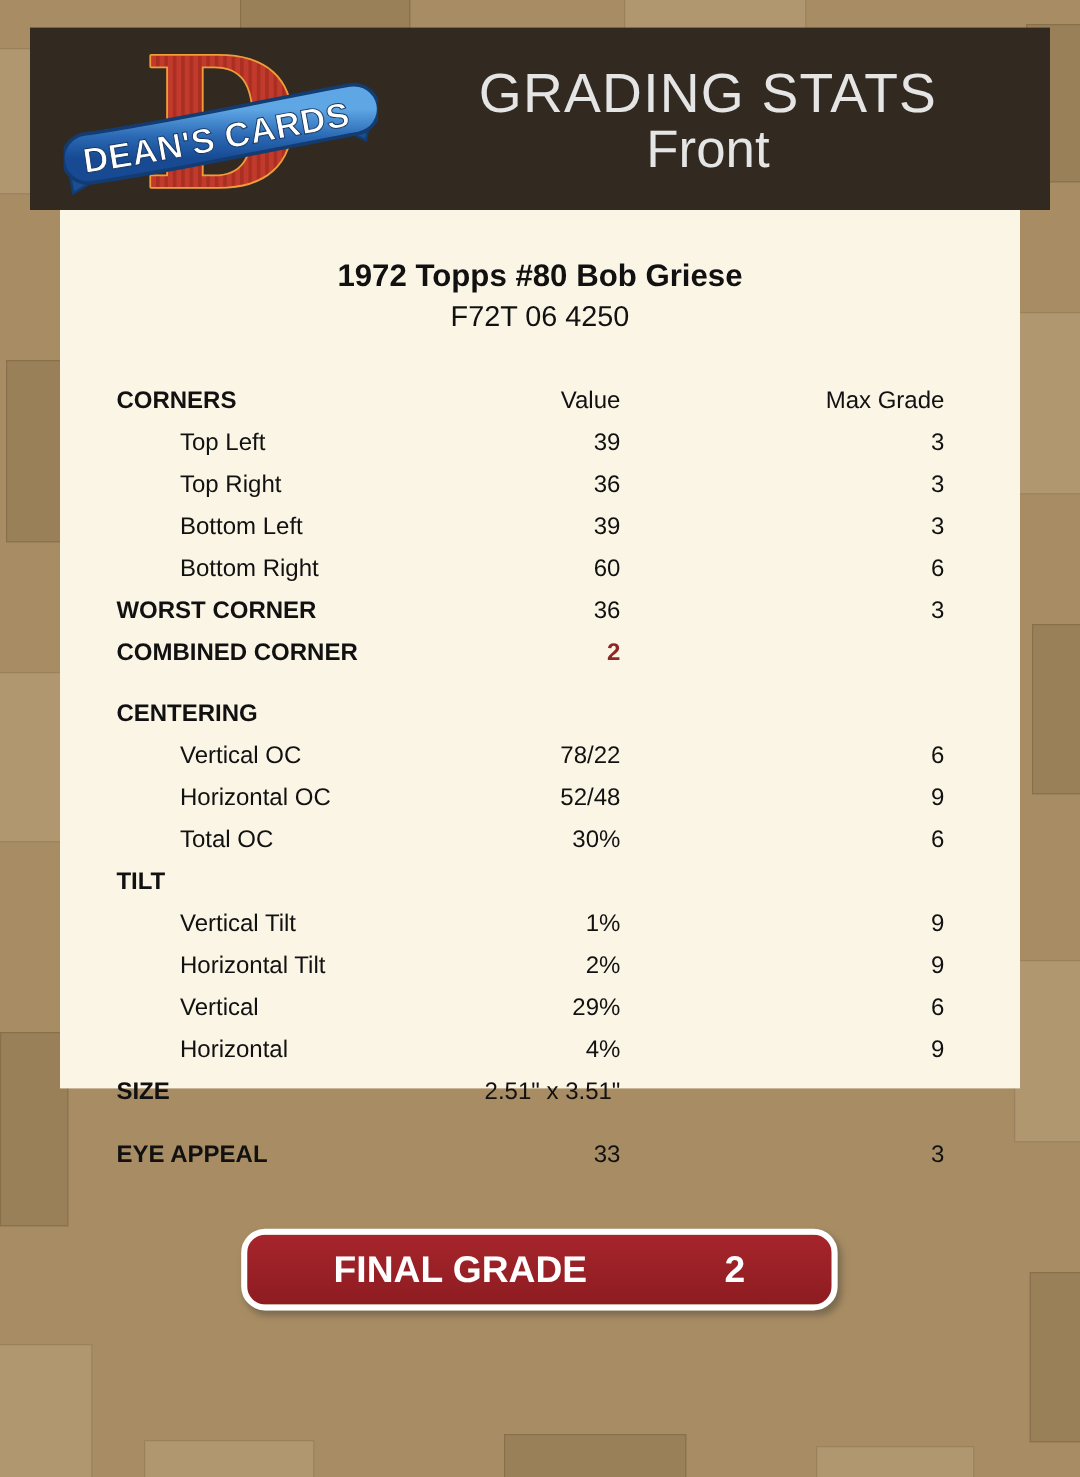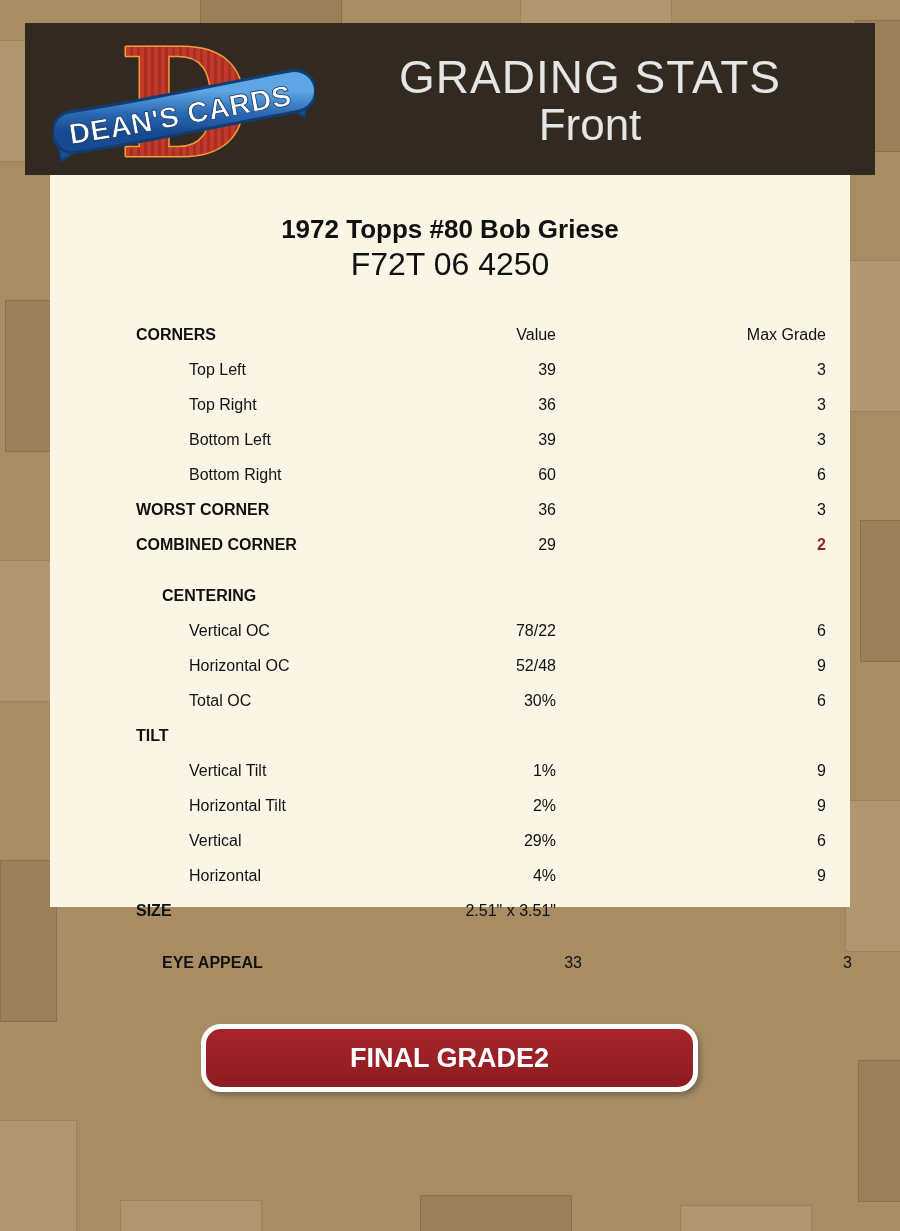--- a/index.html
+++ b/index.html
@@ -30,43 +30,43 @@
   }
   .bar-title { font-size:46px; letter-spacing:1px; line-height:52px; }
   .bar-sub   { font-size:44px; line-height:44px; }
 
   
   .panel {
     position:absolute; left:50px; top:175px; width:800px; height:732px;
     background:#fbf5e6;
   }
   .card-name { margin-top:37px; text-align:center; font-size:26px; font-weight:bold; line-height:35px; }
-  .card-code { text-align:center; font-size:32px; line-height:35px; }
-
-  .gtable { margin-top:35px; padding-left:86px; font-size:16px; }
+  .card-code { text-align:center; font-size:24px; line-height:35px; }
+
+  .gtable { margin-top:35px; padding-left:47px; font-size:20px; }
   .grow {
     display:grid; grid-template-columns:290px 130px 270px;
     height:35px; line-height:35px; align-items:center;
   }
   .grow .lbl { white-space:nowrap; }
   .grow .val { text-align:right; white-space:nowrap; }
   .grow .max { text-align:right; padding-left:38px; }
   .grow.section .lbl { font-weight:bold; }
   .grow.head .val, .grow.head .max { font-weight:normal; }
   .grow.indent .lbl { padding-left:53px; }
-  .grow.gap { margin-top:16px;margin-left:26px; }
+  .grow.gap { margin-top:16px; }
   .grow .max.red { color:#8e2723; font-weight:bold; }
 
   .final-btn {
     position:relative; margin:44px 0 0 151px; width:497px; height:68px;
     box-sizing:border-box; border:5px solid #ffffff; border-radius:20px;
     background:linear-gradient(#a6252b, #8d1c21);
     box-shadow:3px 4px 5px rgba(90,80,65,0.55);
-    display:flex; align-items:center; justify-content:center;
-    padding:0 72px; color:#fff; font-weight:bold; font-size:27px;
+    display:flex; align-items:center; justify-content:space-between;
+    padding:0 72px; color:#fff; font-weight:bold; font-size:31px;
     cursor:pointer;
   }
 </style>
 </head>
 <body>
 
 <div class="collage">
   <div class="card" style="left:-10px; top:40px;   width:70px;  height:120px;"></div>
   <div class="card dk" style="left:5px;   top:300px;  width:60px;  height:150px;"></div>
   <div class="card" style="left:-15px; top:560px;  width:75px;  height:140px;"></div>
@@ -158,21 +158,20 @@
     </div>
 
     <div class="grow section">
       <div class="lbl">WORST CORNER</div>
       <div class="val">36</div>
       <div class="max">3</div>
     </div>
 
     <div class="grow section">
       <div class="lbl">COMBINED CORNER</div>
-      <div class="val">29</div>
       <div class="max red">2</div>
     </div>
 
     <div class="grow section gap">
       <div class="lbl">CENTERING</div>
       <div class="val"></div>
       <div class="max"></div>
     </div>
 
     <div class="grow indent">

